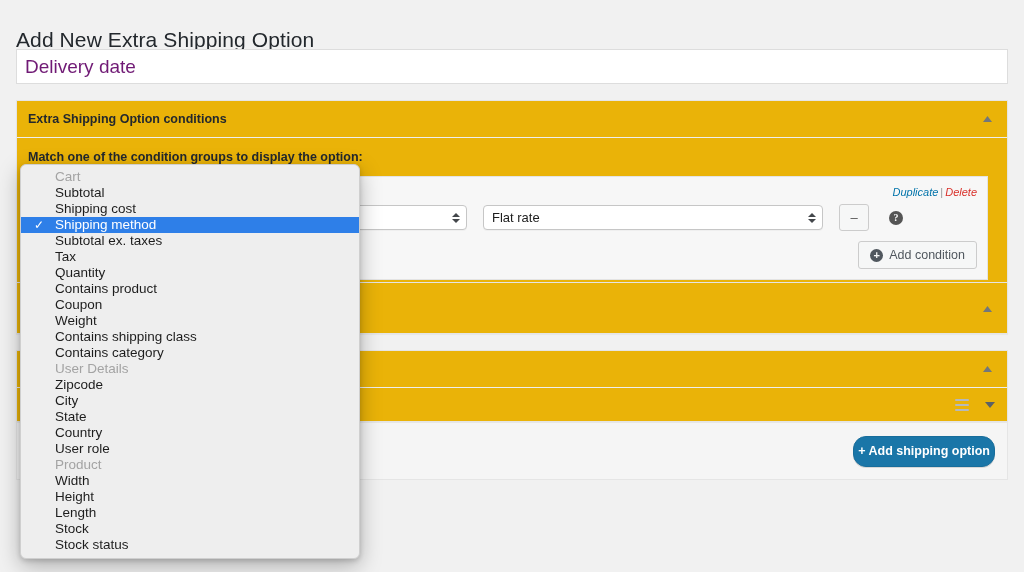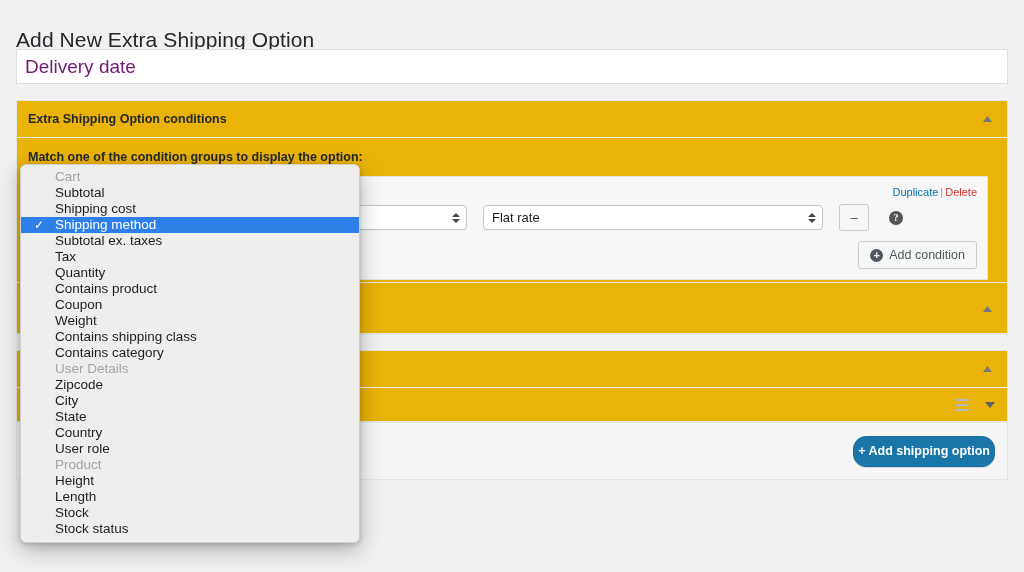--- a/index.html
+++ b/index.html
@@ -112,21 +112,21 @@
     box-sizing: border-box;
     padding: 8px 10px 10px 10px;
   }
   .group-actions {
     text-align: right;
     font-size: 11px;
     line-height: 14px;
     margin-bottom: 5px;
     height: 14px;
   }
-  .group-actions a { text-decoration: none; }
+  .group-actions a { text-decoration: none; font-style: italic; }
   .link-duplicate { color: #0073aa; }
   .link-sep { color: #999; padding: 0 2px; }
   .link-delete { color: #d9302a; }
 
   .condition-row {
     display: flex;
     align-items: center;
     gap: 16px;
   }
   
@@ -437,17 +437,18 @@
     <div class="nm-item"><span>Weight</span></div>
     <div class="nm-item"><span>Contains shipping class</span></div>
     <div class="nm-item"><span>Contains category</span></div>
     <div class="nm-item nm-group"><span>User Details</span></div>
     <div class="nm-item"><span>Zipcode</span></div>
     <div class="nm-item"><span>City</span></div>
     <div class="nm-item"><span>State</span></div>
     <div class="nm-item"><span>Country</span></div>
     <div class="nm-item"><span>User role</span></div>
     <div class="nm-item nm-group"><span>Product</span></div>
+    <div class="nm-item"><span>Width</span></div>
     <div class="nm-item"><span>Height</span></div>
     <div class="nm-item"><span>Length</span></div>
     <div class="nm-item"><span>Stock</span></div>
     <div class="nm-item"><span>Stock status</span></div>
   </div>
 
 </body></html>

